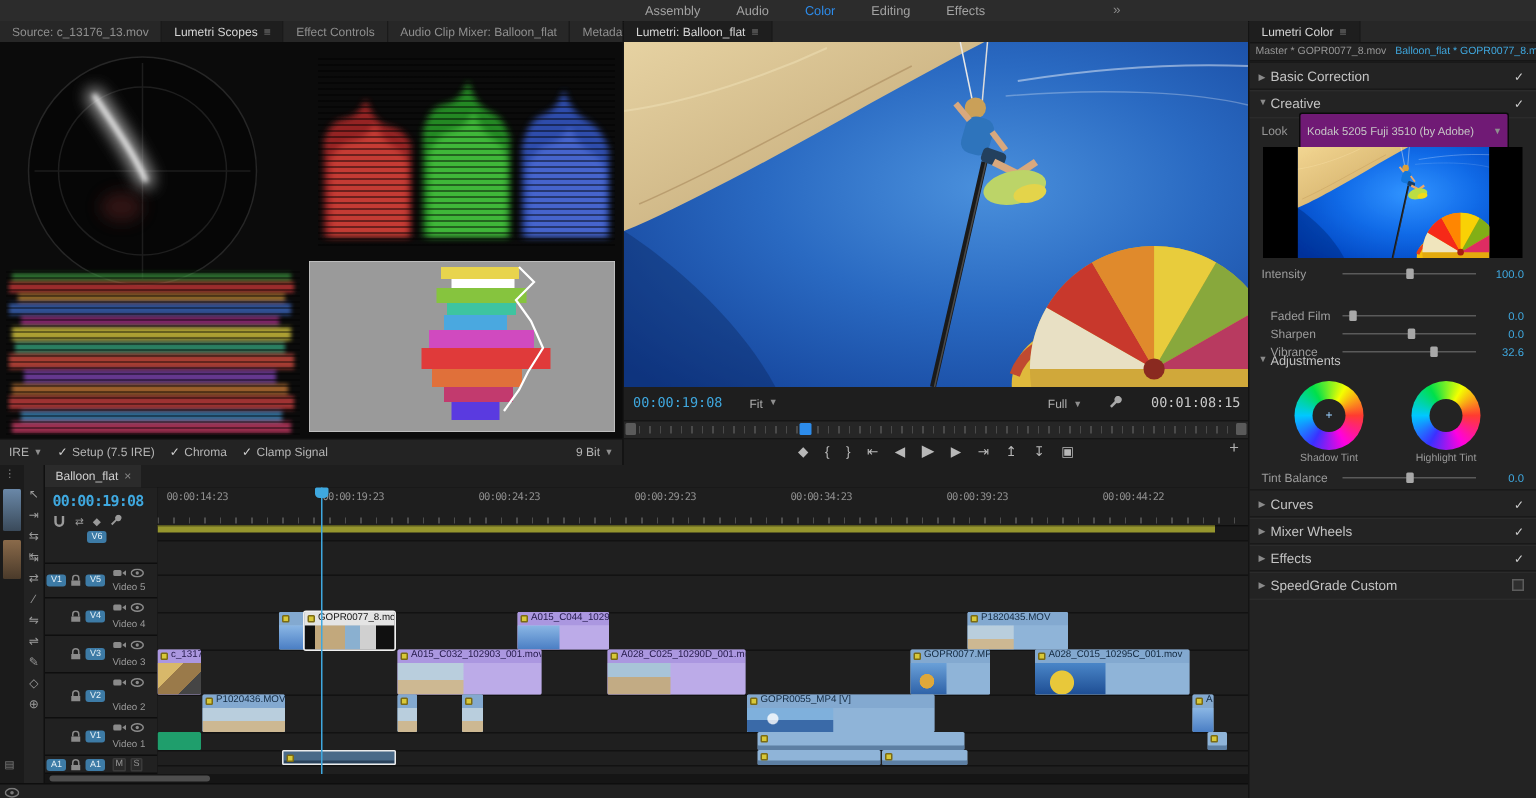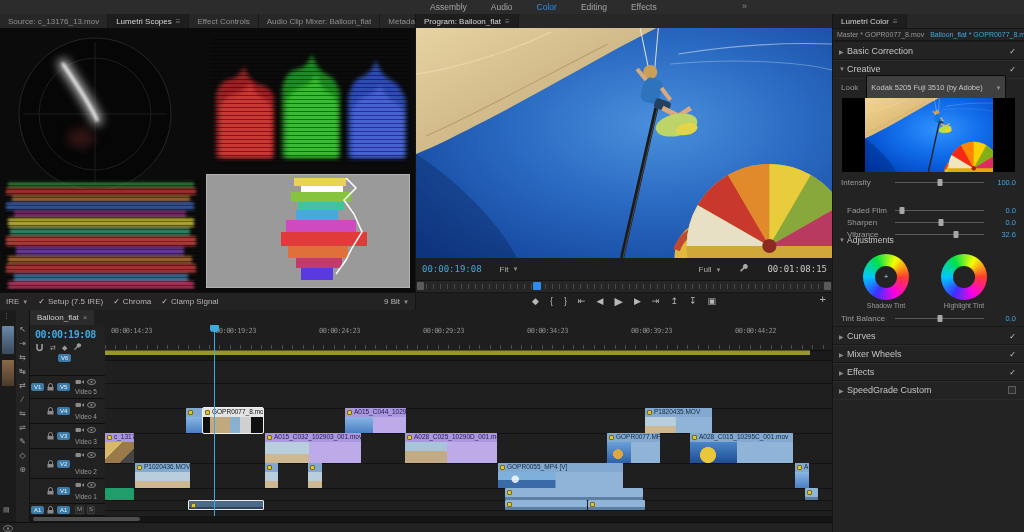--- a/index.html
+++ b/index.html
@@ -59,21 +59,21 @@
   .lum-master{position:absolute;left:0;top:14px;width:191px;height:13px;display:flex;align-items:center;gap:3px;padding:0 4px;box-sizing:border-box;border-bottom:1px solid #161616;overflow:hidden;}
   .lum-master-label{font-size:7px;color:#969696;white-space:nowrap;}
   .lum-clip-label{font-size:7px;color:#3fa8df;white-space:nowrap;}
   .lum-row{position:absolute;left:0;width:191px;height:18px;border-top:1px solid #191919;border-bottom:1px solid #2b2b2b;display:flex;align-items:center;}
   .lum-tri{font-size:6px;color:#8a8a8a;margin-left:6px;width:8px;}
   .lum-sec-label{font-size:9px;color:#c4c4c4;}
   .lum-check{margin-left:auto;margin-right:8px;font-size:8px;color:#cccccc;}
   .lum-uncheck{margin-left:auto;margin-right:8px;width:6px;height:6px;border:1px solid #5c5c5c;background:#2e2e2e;}
   .look-row{position:absolute;left:0;top:66px;width:191px;height:15px;display:flex;align-items:center;}
   .look-label{font-size:8px;color:#969696;margin-left:8px;text-align:right;}
-  .look-dd{margin-left:8px;width:140px;height:12px;background:#404040;border:1px solid #0a0a0a;border-radius:2px;display:flex;align-items:center;font-size:7.5px;color:#c6c6c6;padding:12px 4px;box-sizing:border-box;}
+  .look-dd{margin-left:8px;width:140px;height:12px;background:#701a75;border:1px solid #0a0a0a;border-radius:2px;display:flex;align-items:center;font-size:7.5px;color:#c6c6c6;padding:12px 4px;box-sizing:border-box;}
   .look-dd .dd-arrow{margin-left:auto;}
   .look-thumb{position:absolute;left:9px;top:84px;width:173px;height:74px;background:#000;display:flex;justify-content:center;}
   .look-thumb svg{width:128px;height:74px;filter:saturate(1.35) contrast(1.05);}
   .srow{position:absolute;left:0;width:191px;height:12px;display:flex;align-items:center;}
   .slabel{font-size:8px;color:#9c9c9c;margin-left:8px;width:48px;white-space:nowrap;}
   .slabel.indent{margin-left:14px;width:42px;}
   .strack{position:relative;flex:1;height:1px;background:#5a5a5a;margin:0 6px;}
   .shandle{position:absolute;top:-3px;width:5px;height:7px;background:#a8a8a8;border-radius:1px;transform:translateX(-50%);}
   .sval{font-size:7.5px;color:#3fa8df;width:26px;text-align:right;margin-right:8px;}
   .adj-header{position:absolute;left:0;top:176px;width:191px;height:12px;display:flex;align-items:center;margin-top:44px;}
@@ -333,21 +333,21 @@
       <span class="sf-item sf-right">
           <span>9 Bit</span>
           <span class="dd-arrow">▼</span>
         </span>
     </div>
   </div>
 
   <div class="panel" id="program-panel">
     <div class="tabbar">
       <div class="ptab active">
-        <span>Program: Balloon_flat</span>
+        <span>Lumetri: Balloon_flat</span>
         <span class="pmenu">≡</span>
       </div>
     </div>
     <div class="video-area">
       <svg class="video-svg">
           <use href="#scene"></use>
         </svg>
     </div>
     <div class="prog-controls">
       <span class="prog-tc">00:00:19:08</span>

